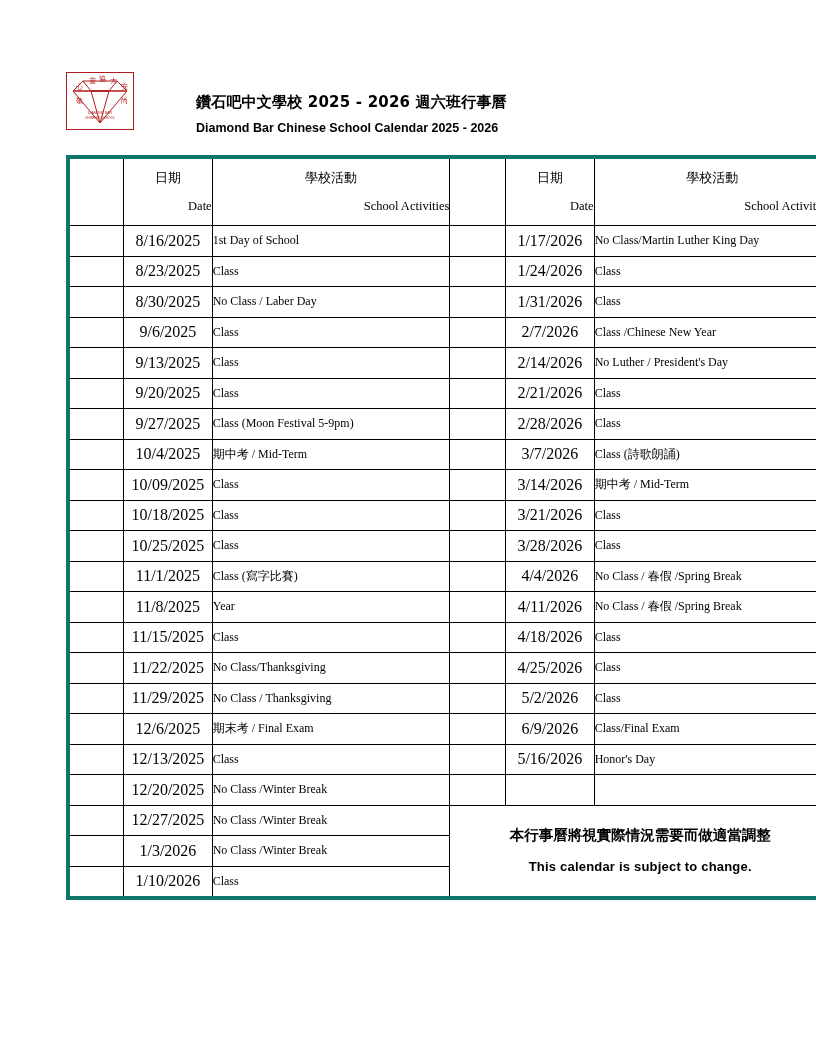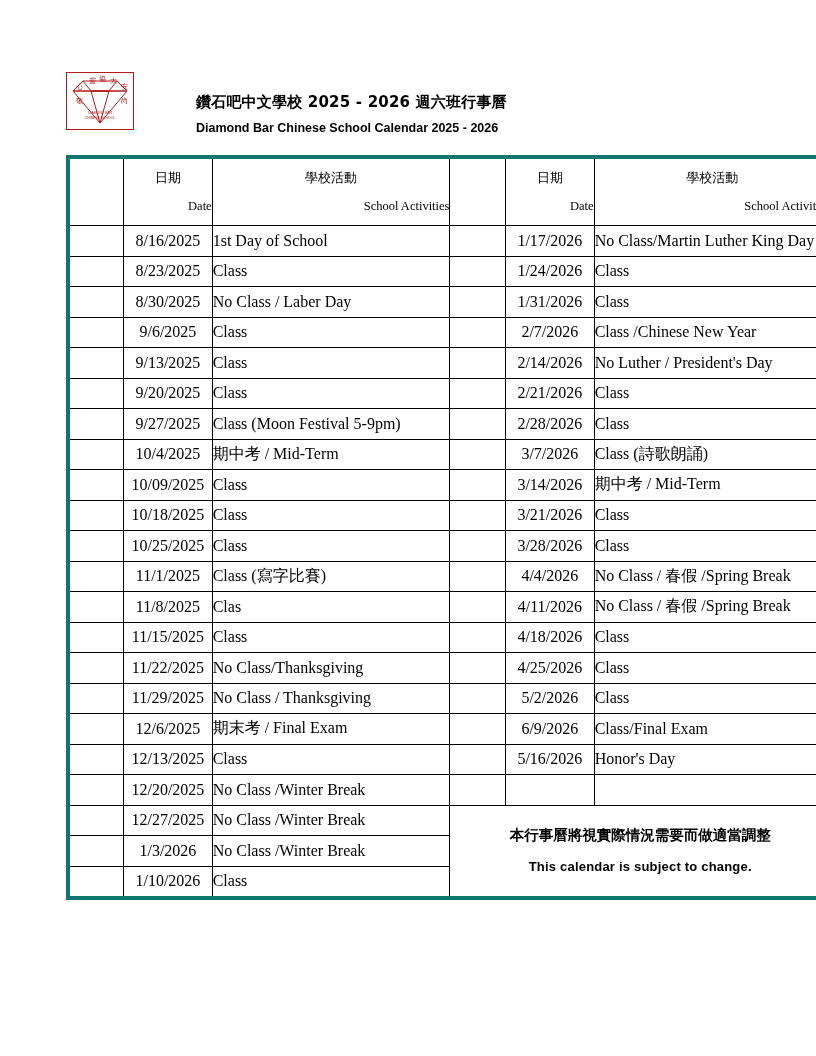--- a/index.html
+++ b/index.html
@@ -106,21 +106,21 @@
   }
   .row td { height: 29.5px; }
   .cell-date {
     font-family: "Liberation Serif", serif;
     font-size: 16px;
     text-align: center;
     padding: 0 2px;
   }
   .cell-act {
     font-family: "Liberation Serif", serif;
-    font-size: 16px;
+    font-size: 12px;
     text-align: left;
     padding: 0 4px 0 5px;
   }
   .cell-mark { }
 
   
   .note-cell {
     text-align: center;
     vertical-align: middle;
     padding: 6px 4px;
@@ -307,21 +307,21 @@
             <td class="cell-mark"></td>
             <td class="cell-date">11/1/2025</td>
             <td class="cell-act">Class (寫字比賽)</td>
             <td class="cell-mark"></td>
             <td class="cell-date">4/4/2026</td>
             <td class="cell-act">No Class / 春假 /Spring Break</td>
           </tr>
           <tr class="row">
             <td class="cell-mark"></td>
             <td class="cell-date">11/8/2025</td>
-            <td class="cell-act">Clas</td>
+            <td class="cell-act">Year</td>
             <td class="cell-mark"></td>
             <td class="cell-date">4/11/2026</td>
             <td class="cell-act">No Class / 春假 /Spring Break</td>
           </tr>
           <tr class="row">
             <td class="cell-mark"></td>
             <td class="cell-date">11/15/2025</td>
             <td class="cell-act">Class</td>
             <td class="cell-mark"></td>
             <td class="cell-date">4/18/2026</td>

